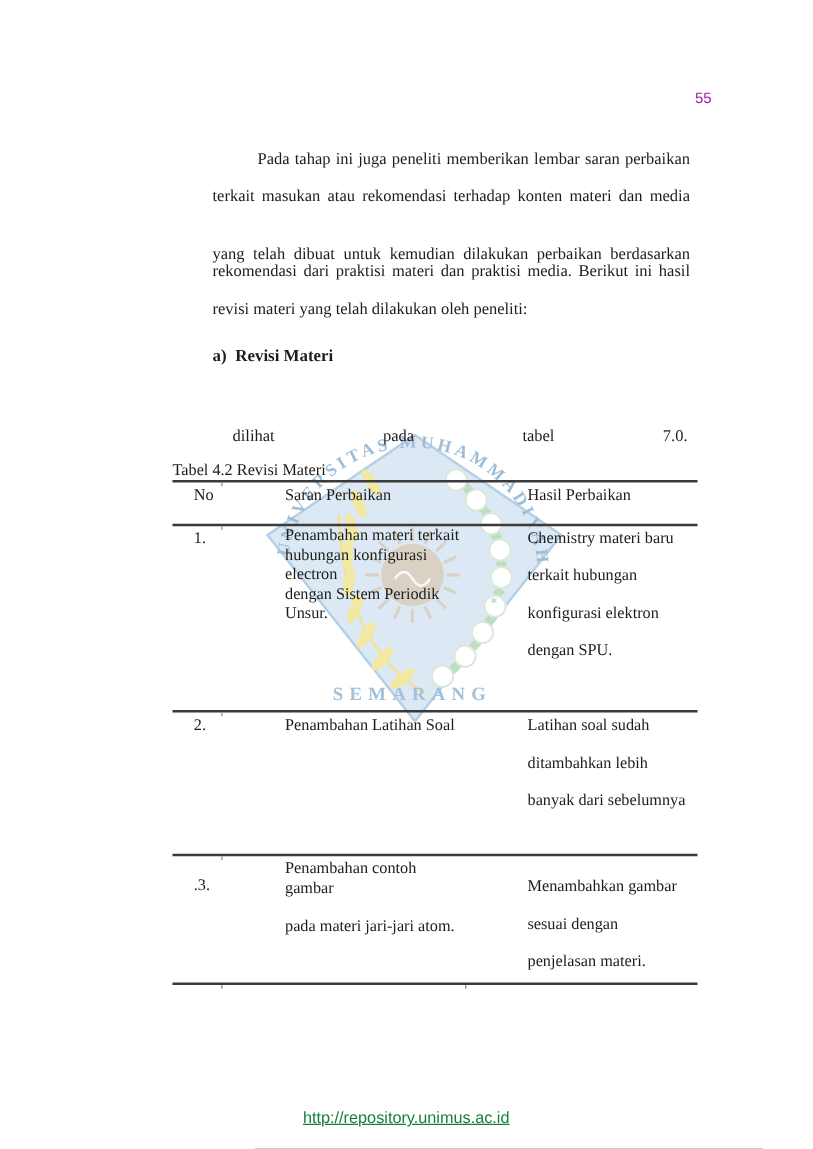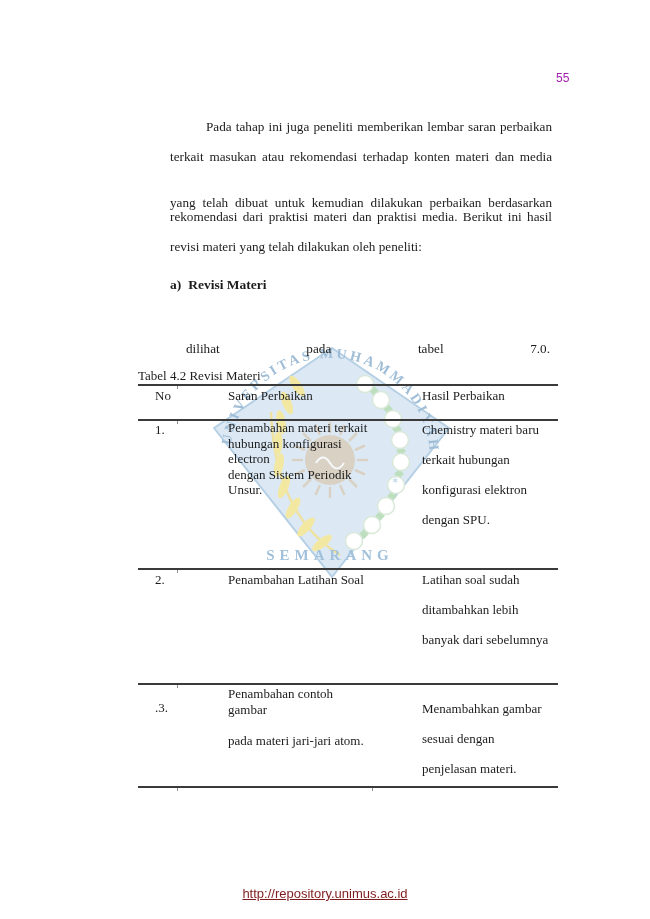--- a/index.html
+++ b/index.html
@@ -22,21 +22,21 @@
          text-align:justify;text-align-last:justify;}
   
   .caption{left:138px;top:367px;width:420px;text-align:left;font-size:13px;height:18px;line-height:18px;}
   .rule{left:138px;width:420px;height:2px;background:#3a3a3a;}
   .tick{width:1px;height:3px;background:#8f8f8f;}
   .cell{font-size:13px;line-height:15.5px;white-space:pre-line;}
   .dbl{line-height:30px;}
   .hdr{font-size:13px;height:16px;line-height:16px;}
   
   .footer{left:0;top:886px;width:650px;text-align:center;font-size:13px;}
-  .footer a{color:#7f1d1d;text-decoration:underline;cursor:pointer;}
+  .footer a{color:#15803d;text-decoration:underline;cursor:pointer;}
   .wm{left:205px;top:340px;width:250px;height:245px;}
 </style>
 </head>
 <body>
 
 <div id="page">
 
   <svg class="abs wm" viewBox="0 0 250 245" aria-hidden="true">
     <path d="M127 8 L244 88 L127 237 L9 88 Z" fill="#dce9f5" stroke="#b5cfe4" stroke-width="2" stroke-linejoin="round"></path>
     <defs>

